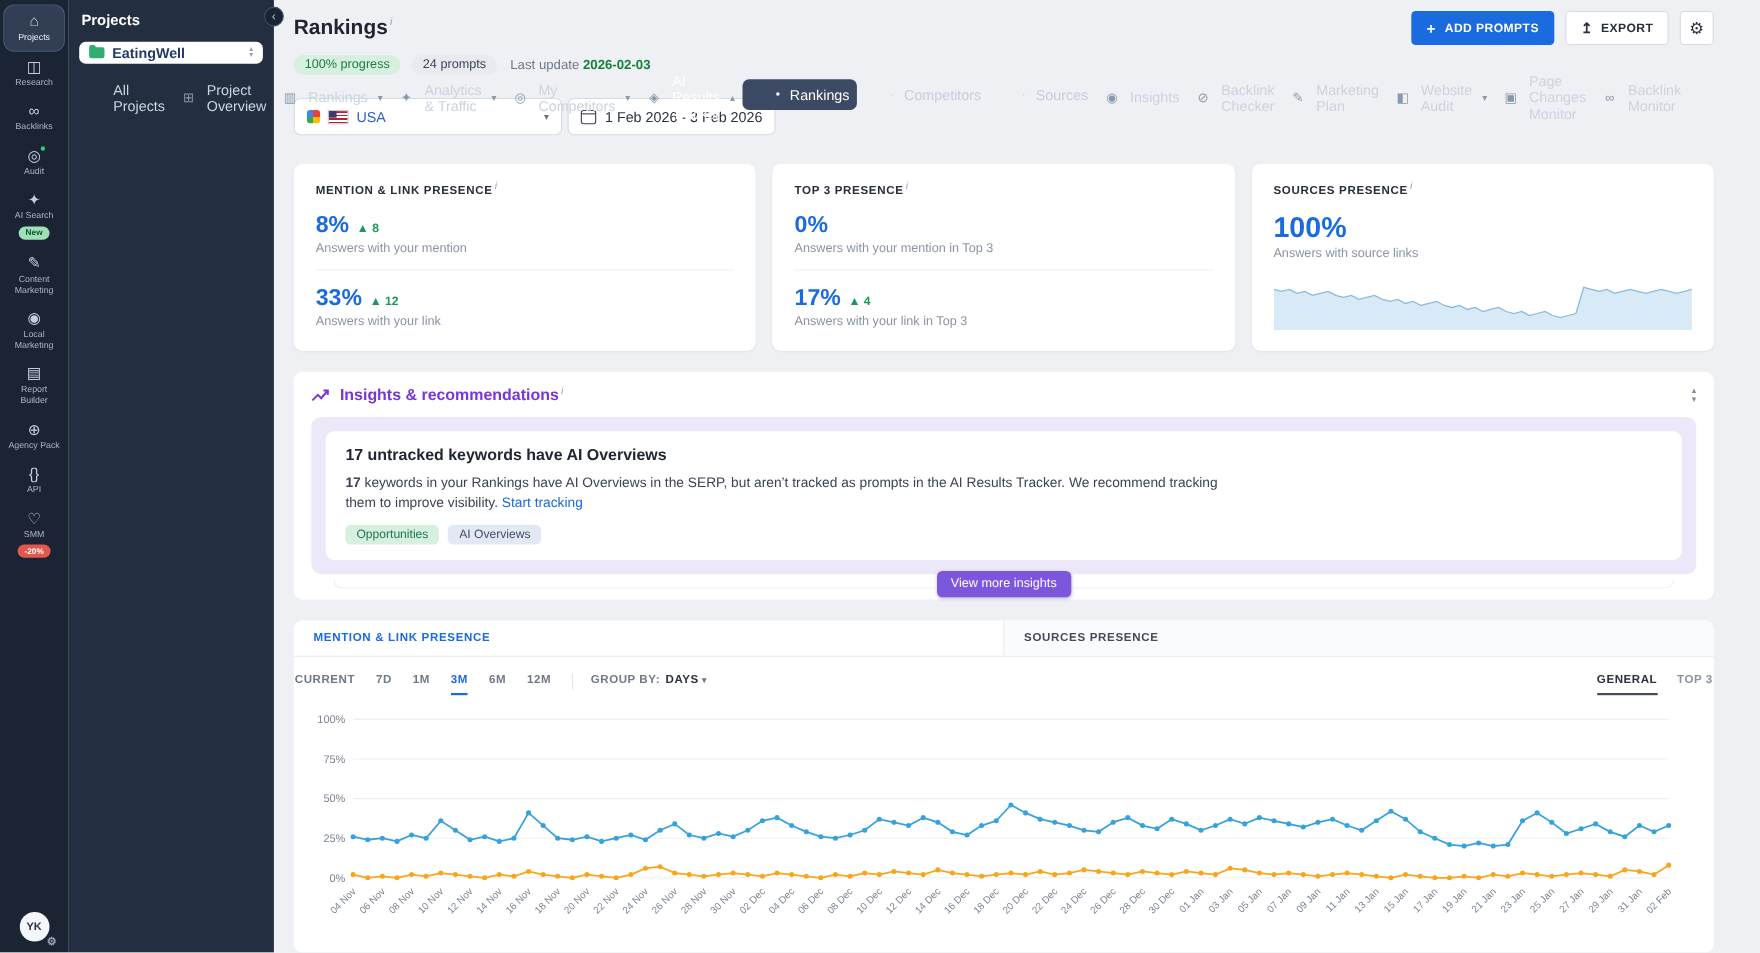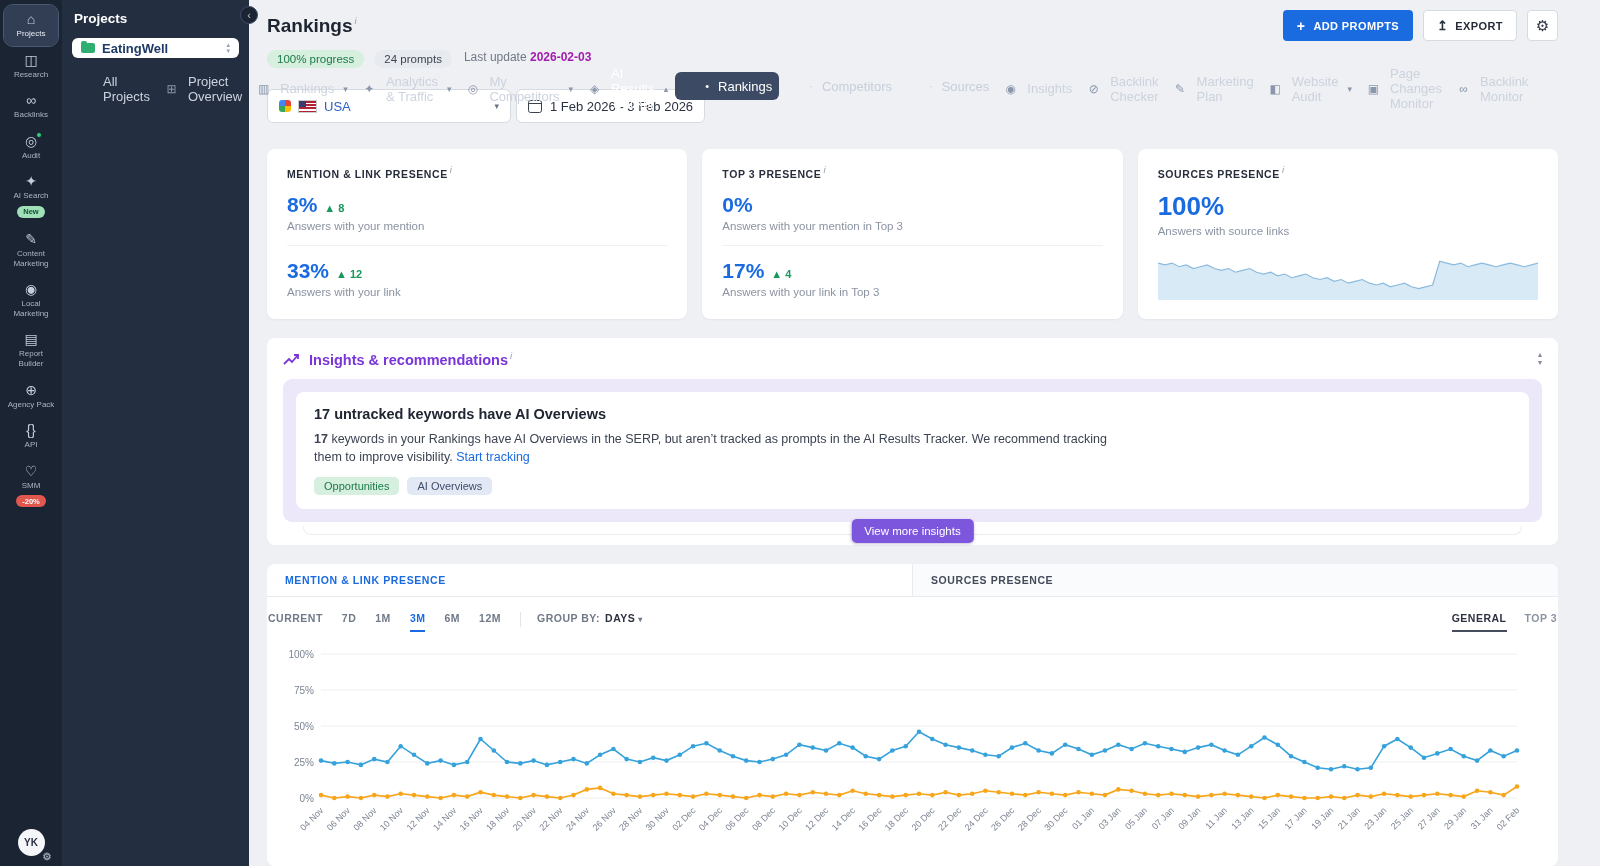--- a/index.html
+++ b/index.html
@@ -41,26 +41,26 @@
   .main{flex:1;padding:10px 42px 0 18px;display:flex;flex-direction:column;min-width:0;overflow:hidden}
   .page-head{display:flex;align-items:center}
   .page-title{font-size:19px;font-weight:bold;color:#1e2430}
   .info-sup{font-size:9.5px;color:#9aa2af;font-style:italic;vertical-align:super;margin-left:2px;font-weight:normal}
   .head-actions{margin-left:auto;display:flex;gap:10px;align-items:center}
   .btn-primary{background:#1a6be0;color:#fff;height:31px;padding:0 14px;border-radius:4px;font-size:11px;font-weight:bold;letter-spacing:.4px;display:flex;align-items:center;gap:8px;cursor:pointer;border:none}
   .btn-primary .plus{font-size:14px}
   .btn-outline{background:#fff;border:1px solid #d6dae1;color:#262c38;height:31px;padding:0 13px;border-radius:4px;font-size:11px;font-weight:bold;letter-spacing:.4px;display:flex;align-items:center;gap:7px;cursor:pointer}
   .export-arrow{font-size:13px;color:#2a3140}
   .btn-icon{background:#fff;border:1px solid #d6dae1;width:31px;height:31px;border-radius:4px;display:flex;align-items:center;justify-content:center;font-size:15px;cursor:pointer;color:#2c3340}
-  .meta-row{display:flex;align-items:flex-start;gap:10px;margin:9px 0 0;font-size:12px}
+  .meta-row{display:flex;align-items:center;gap:10px;margin:9px 0 0;font-size:12px}
   .pill{padding:3px 10px;border-radius:11px;font-size:11.5px}
   .pill.green{background:#d6efdf;color:#1c7a48}
   .pill.gray{background:#e7eaef;color:#3d4452}
   .last-update{color:#707887;margin-left:2px}
-  .last-update b{color:#a21caf}
+  .last-update b{color:#15803d}
   .filter-row{display:flex;gap:5px;margin:21px 0 26px}
   .select{background:#fff;border:1px solid #d6dae1;border-radius:6px;height:34px;display:flex;align-items:center;gap:8px;padding:0 11px;font-size:13px;cursor:pointer}
   .select.country{width:244px}
   .geo-icon{width:12px;height:12px;border-radius:3px;background:conic-gradient(#e94335 0 25%,#fbbc05 0 50%,#34a853 0 75%,#4285f4 0);flex-shrink:0}
   .flag{width:17px;height:11px;background:repeating-linear-gradient(180deg,#b22234 0 1.6px,#fff 1.6px 3.2px);position:relative;outline:.5px solid #ccc;flex-shrink:0}
   .flag::before{content:"";position:absolute;top:0;left:0;width:7px;height:6px;background:#3c3b6e}
   .country-name{color:#2f62c4}
   .select .chev{margin-left:auto;color:#6b7383;font-size:9px}
   .cal-icon{width:14px;height:13px;border:1.5px solid #39404e;border-radius:2.5px;position:relative;flex-shrink:0}
   .cal-icon::before{content:"";position:absolute;top:2px;left:0;right:0;height:1.5px;background:#39404e}

